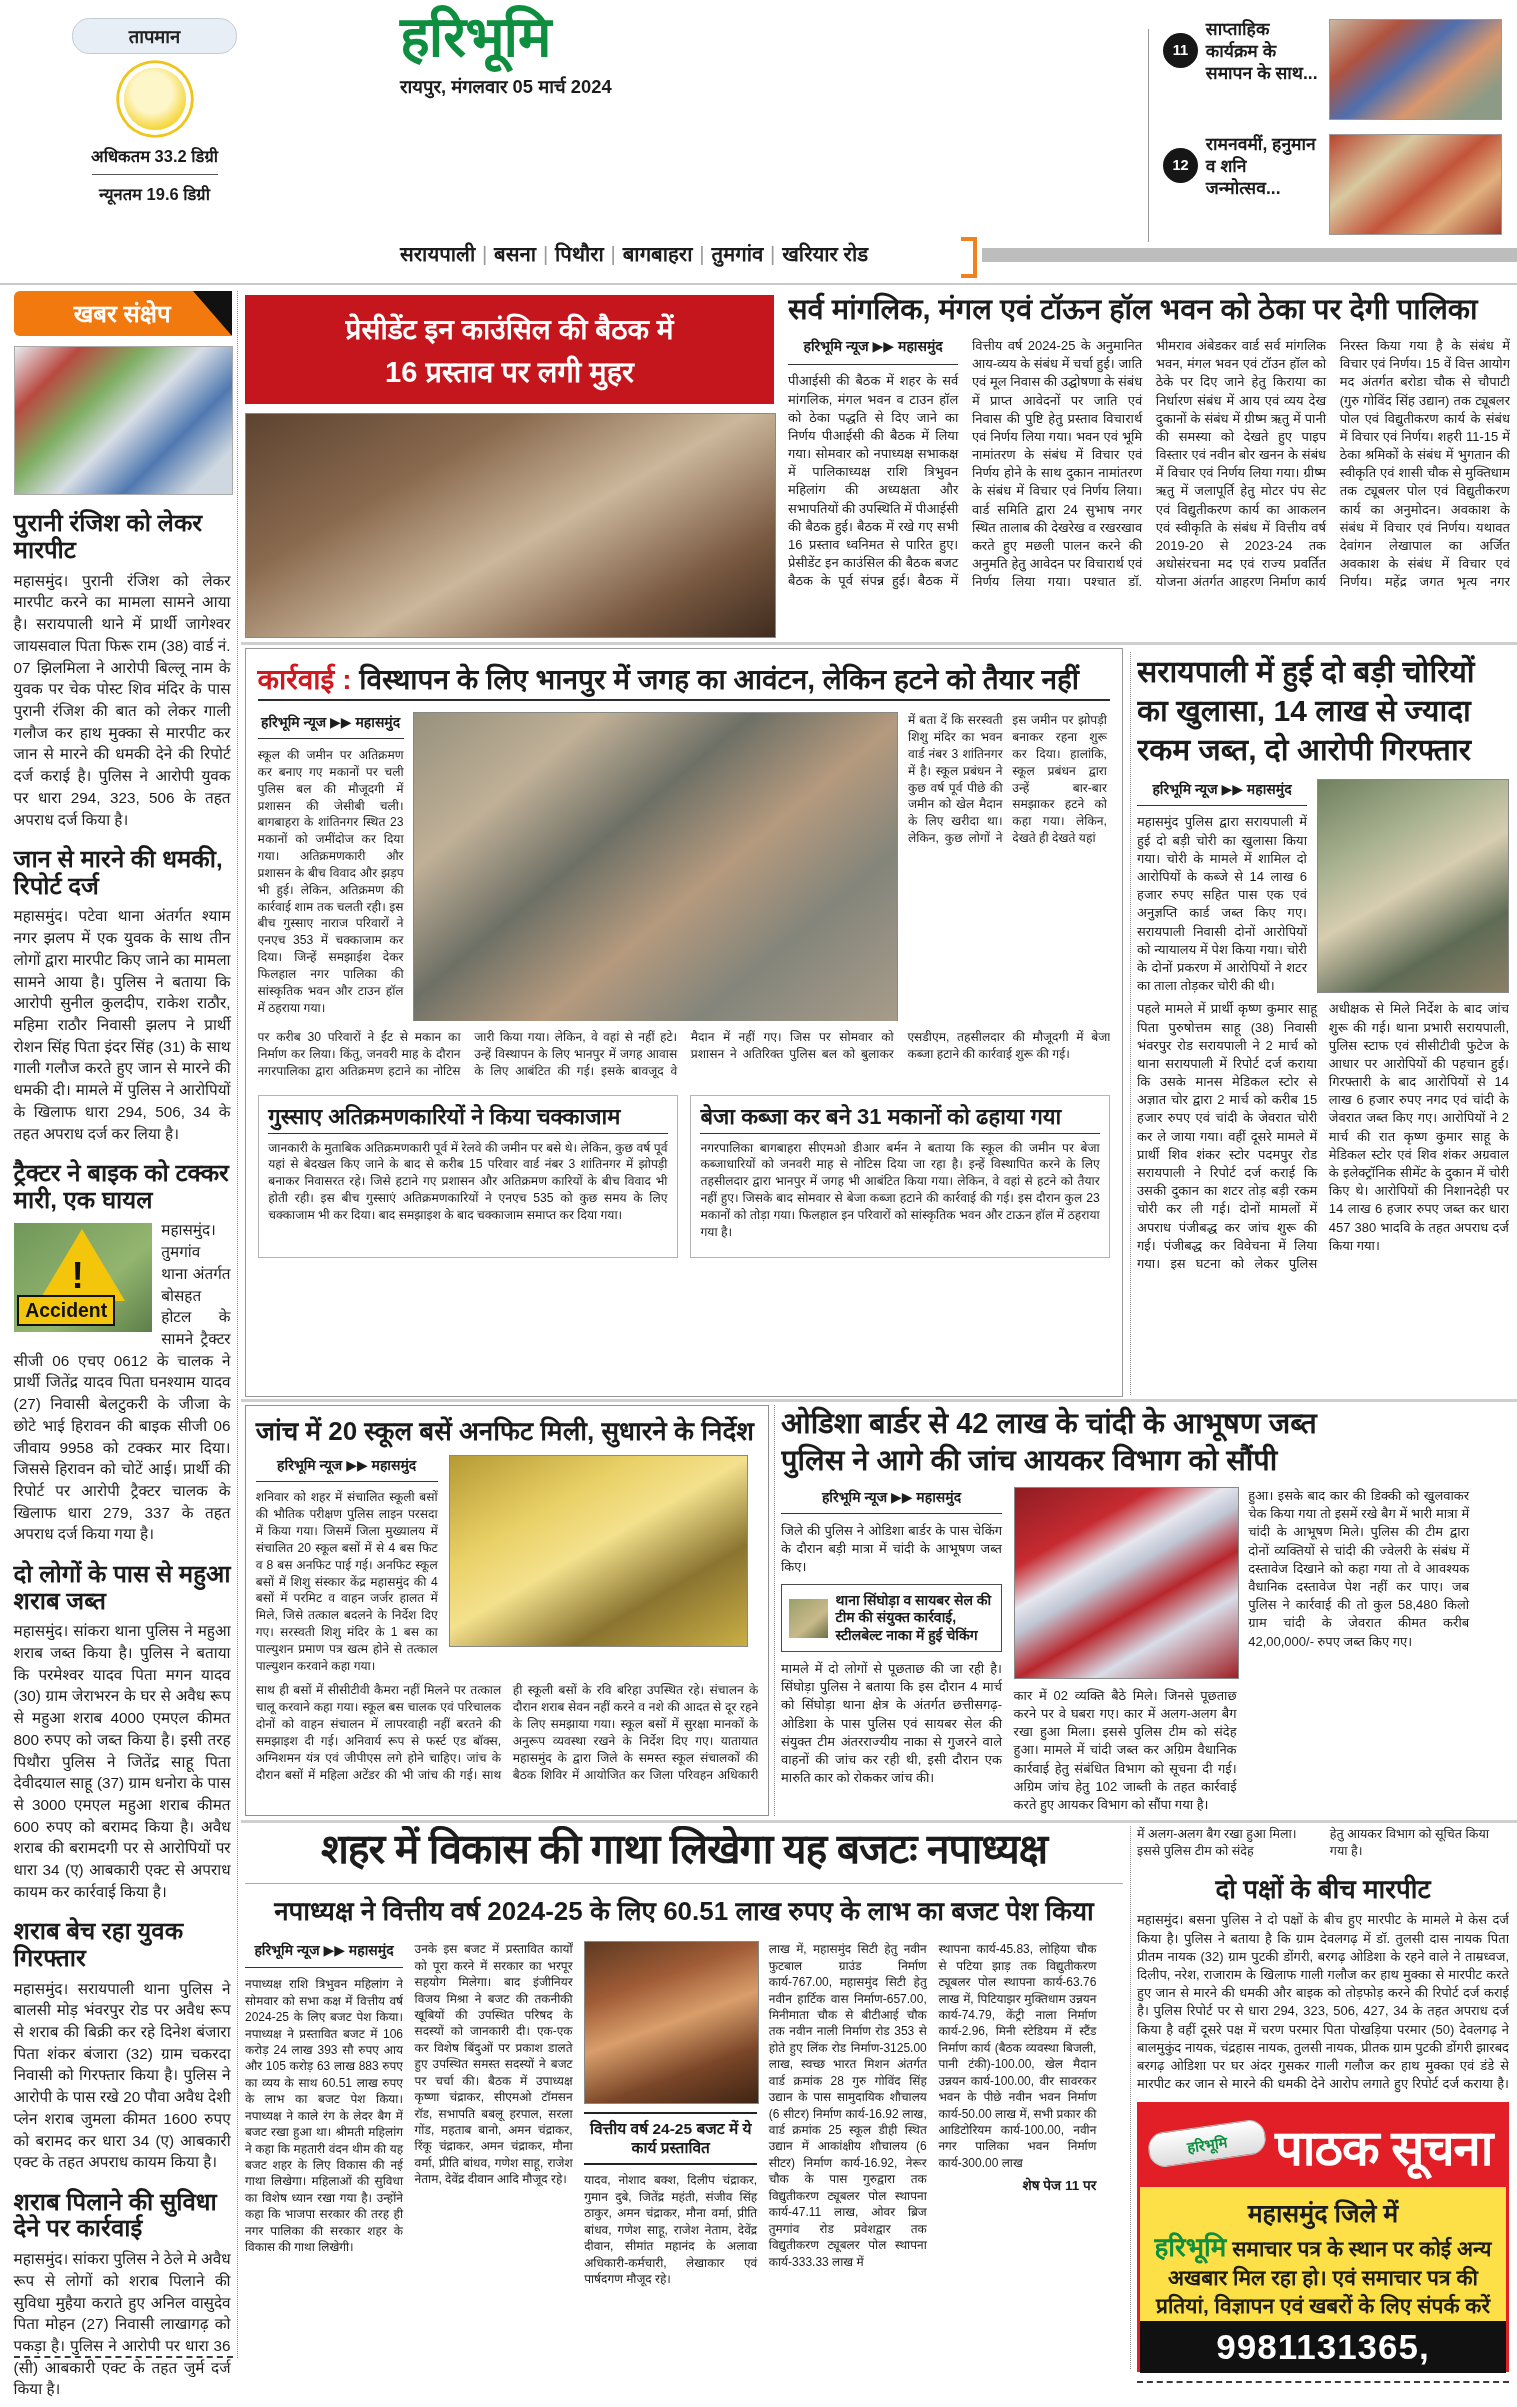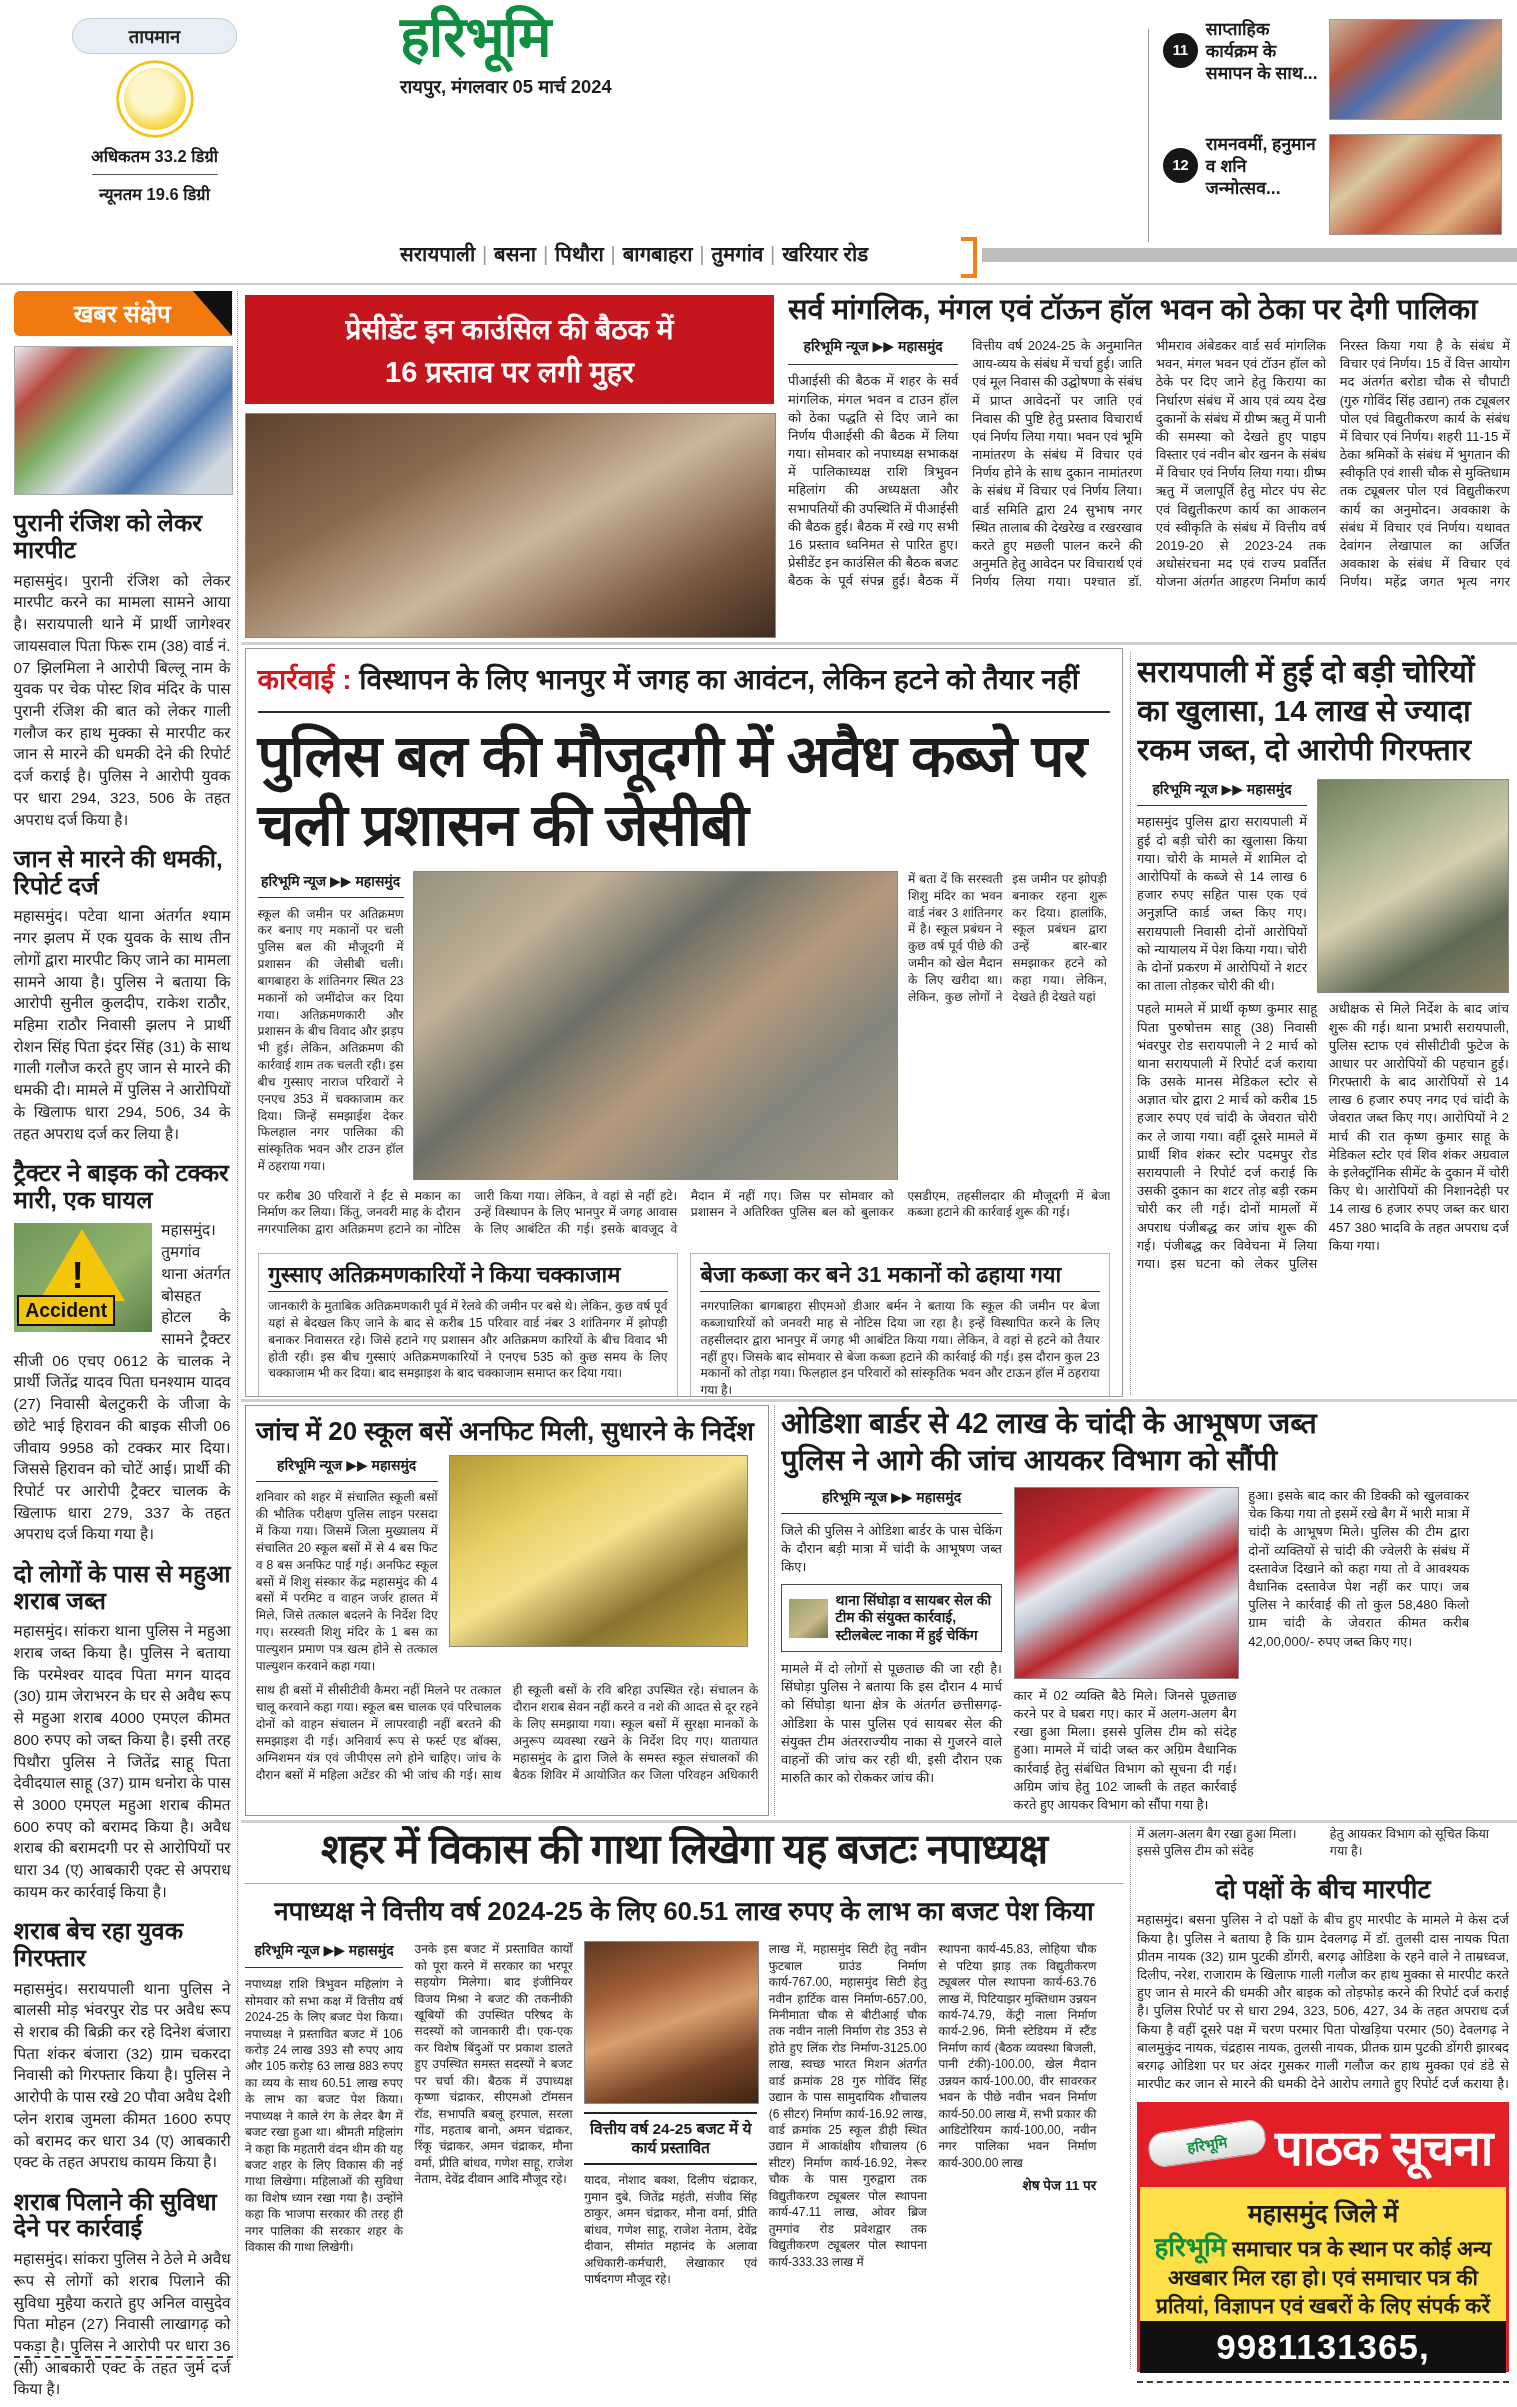--- a/index.html
+++ b/index.html
@@ -61,21 +61,21 @@
   .redbox .l1{font-size:28px;font-weight:bold;}
   .redbox .l2{font-size:29px;font-weight:bold;margin-top:3.9px;}
   .ph-meeting{position:absolute;left:245px;top:413px;width:529px;height:223px;border:1px solid #888;
               background:linear-gradient(150deg,#5d4330 0%,#8a6a4f 30%,#cbb79b 55%,#7a5a42 80%,#3f2c1f 100%);}
   .council{position:absolute;left:788px;top:291px;width:722px;height:347px;overflow:hidden;}
   .council-h{font-size:29px;font-weight:bold;line-height:1.25;}
   .council-cols{margin-top:9.7px;column-count:4;column-gap:13.6px;height:260px;}
   
   .jcbbox{position:absolute;left:245px;top:648px;width:878px;height:749px;border:1.9px solid #989898;
           padding:9.7px 11.6px;box-sizing:border-box;overflow:hidden;}
-  .kicker{font-size:28px;font-weight:bold;border-bottom:2.9px solid #2c2c2c;padding-bottom:14px;}
+  .kicker{font-size:28px;font-weight:bold;border-bottom:2.9px solid #2c2c2c;padding-bottom:2px;}
   .kicker .red{color:#d0181e;}
   .jcb-h{font-size:58px;font-weight:bold;line-height:1.18;margin-top:9.7px;letter-spacing:-1px;}
   .jcb-row{display:flex;gap:9.7px;margin-top:11.6px;height:309px;overflow:hidden;}
   .jcb-colL{width:146px;flex:0 0 146px;}
   .ph-crowd{width:483px;flex:0 0 483px;height:309px;border:1px solid #888;
             background:linear-gradient(140deg,#97917d 0%,#c0b097 22%,#6e7066 40%,#b59a7e 58%,#84857b 76%,#a89c8a 100%);}
   .jcb-colR{width:199px;flex:0 0 199px;column-count:2;column-gap:9.7px;}
   .jcb-cont{margin-top:7.8px;column-count:4;column-gap:13.6px;height:56px;overflow:hidden;}
   .jcb-subrow{display:flex;gap:11.6px;margin-top:9.7px;}
   .subbox{border:1.5px solid #b5b5b5;padding:7.8px 9.7px;width:50%;box-sizing:border-box;height:163px;overflow:hidden;}
@@ -249,21 +249,20 @@
       <span>अंबेडकर वार्ड सर्व मांगलिक भवन, मंगल भवन एवं टॉउन हॉल को ठेके पर दिए जाने हेतु किराया का निर्धारण संबंध में आय एवं व्यय देख दुकानों के संबंध में ग्रीष्म ऋतु में पानी की समस्या को देखते हुए पाइप विस्तार एवं नवीन बोर खनन के संबंध में विचार एवं निर्णय लिया गया। ग्रीष्म ऋतु में जलापूर्ति हेतु मोटर पंप सेट एवं विद्युतीकरण कार्य का आकलन एवं स्वीकृति के संबंध में वित्तीय वर्ष 2019-20 से 2023-24 तक अधोसंरचना मद एवं राज्य प्रवर्तित योजना अंतर्गत आहरण निर्माण कार्य निरस्त किया गया है के संबंध में विचार एवं निर्णय। 15 वें</span>
       <span>वित्त आयोग मद अंतर्गत बरोडा चौक से चौपाटी (गुरु गोविंद सिंह उद्यान) तक ट्यूबलर पोल एवं विद्युतीकरण कार्य के संबंध में विचार एवं निर्णय। शहरी 11-15 में ठेका श्रमिकों के संबंध में भुगतान की स्वीकृति एवं शासी चौक से मुक्तिधाम तक ट्यूबलर पोल एवं विद्युतीकरण कार्य का अनुमोदन। अवकाश के संबंध में विचार एवं निर्णय। यथावत देवांगन लेखापाल का अर्जित अवकाश के संबंध में विचार एवं निर्णय। महेंद्र जगत भृत्य नगर पालिका महासमुंद के वेतन भुगतान के संबंध में तथा 9 जनवरी 2024 से 23 फरवरी 2024 तक विभिन्न कार्यों के लिए पीआईसी की प्रत्याशा में लिए गए स्वीकृति की पुष्टि की गई। बैठक में उपाध्यक्ष कृष्णा चंद्राकर, सीएमओ टॉमसन रॉड, सभापति बबलू हरपाल, सरला गोंड, महताब बानो, अमर चंद्राकर और डमरूधर मांझी मौजूद रहे।</span>
     </div>
   </div>
 
   <div class="jcbbox">
     <div class="kicker">
       <span class="red">कार्रवाई :</span>
       <span>विस्थापन के लिए भानपुर में जगह का आवंटन, लेकिन हटने को तैयार नहीं</span>
     </div>
-    <div class="jcb-h">पुलिस बल की मौजूदगी में अवैध कब्जे पर चली प्रशासन की जेसीबी</div>
     <div class="jcb-row">
       <div class="jcb-colL">
         <div class="byline">हरिभूमि न्यूज ▶▶ महासमुंद</div>
         <div class="body-xs just">स्कूल की जमीन पर अतिक्रमण कर बनाए गए मकानों पर चली पुलिस बल की मौजूदगी में प्रशासन की जेसीबी चली। बागबाहरा के शांतिनगर स्थित 23 मकानों को जमींदोज कर दिया गया। अतिक्रमणकारी और प्रशासन के बीच विवाद और झड़प भी हुई। लेकिन, अतिक्रमण की कार्रवाई शाम तक चलती रही। इस बीच गुस्साए नाराज परिवारों ने एनएच 353 में चक्काजाम कर दिया। जिन्हें समझाईश देकर फिलहाल नगर पालिका की सांस्कृतिक भवन और टाउन हॉल में ठहराया गया।</div>
       </div>
       <div class="ph-crowd"></div>
       <div class="jcb-colR body-xs just">
         <span>में बता दें कि सरस्वती शिशु मंदिर का भवन वार्ड नंबर 3 शांतिनगर में है। स्कूल प्रबंधन ने कुछ वर्ष पूर्व पीछे की जमीन को खेल मैदान के लिए खरीदा था। लेकिन, कुछ लोगों ने इस जमीन पर झोपड़ी बनाकर रहना</span>
         <span>शुरू कर दिया। हालांकि, स्कूल प्रबंधन द्वारा उन्हें बार-बार समझाकर हटने को कहा गया। लेकिन, देखते ही देखते यहां</span>
       </div>

